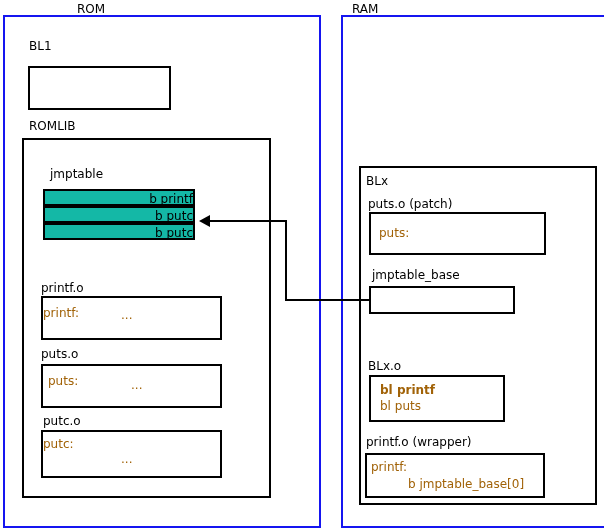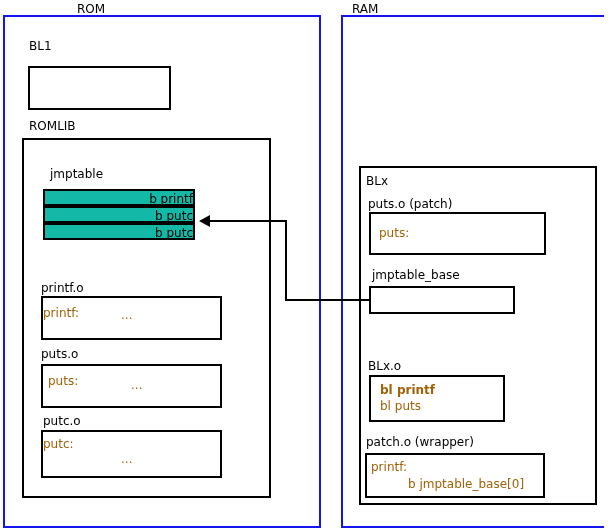--- a/index.html
+++ b/index.html
@@ -124,21 +124,21 @@
   <div class="box" style="left:369px; top:286px; width:146px; height:28px;">
     <div class="box-txt" style="left:6px; top:5px;"></div>
   </div>
 
   <div class="lbl" style="left:368px; top:359px;">BLx.o</div>
   <div class="box" style="left:369px; top:375px; width:136px; height:47px;">
     <div class="box-txt" style="left:9px; top:6px;font-weight:bold;">bl printf</div>
     <div class="box-txt" style="left:9px; top:22px;text-align:center;">bl puts</div>
   </div>
 
-  <div class="lbl" style="left:366px; top:435px;">patch.o (wrapper)</div>
+  <div class="lbl" style="left:366px; top:435px;">printf.o (wrapper)</div>
   <div class="box" style="left:365px; top:453px; width:180px; height:45px;">
     <div class="box-txt" style="left:4px; top:5px;">printf:</div>
     <div class="box-txt" style="left:41px; top:22px;">b jmptable_base[0]</div>
   </div>
 
   <div class="conn conn-h" style="left:285px; top:299px; width:86px;"></div>
   <div class="conn conn-v" style="left:285px; top:220px; height:81px;"></div>
   <div class="conn conn-h" style="left:210px; top:220px; width:77px;"></div>
   <div class="arrowhead" style="left:199px; top:215px;"></div>
 

